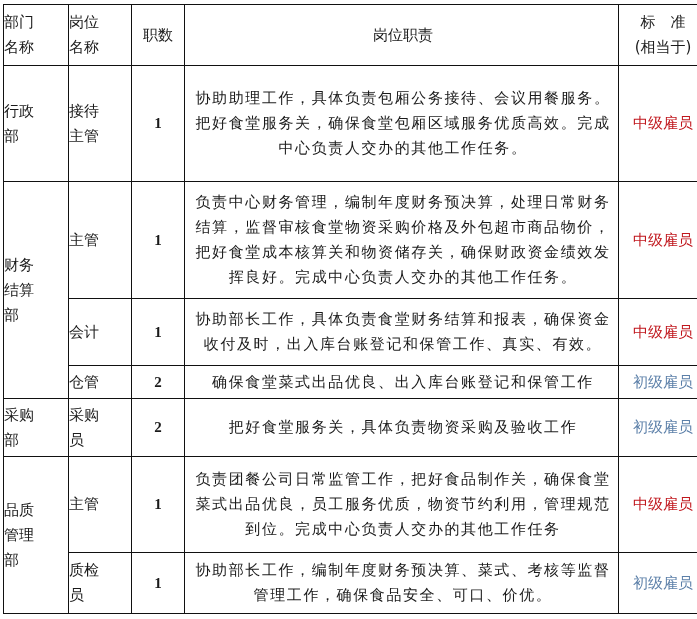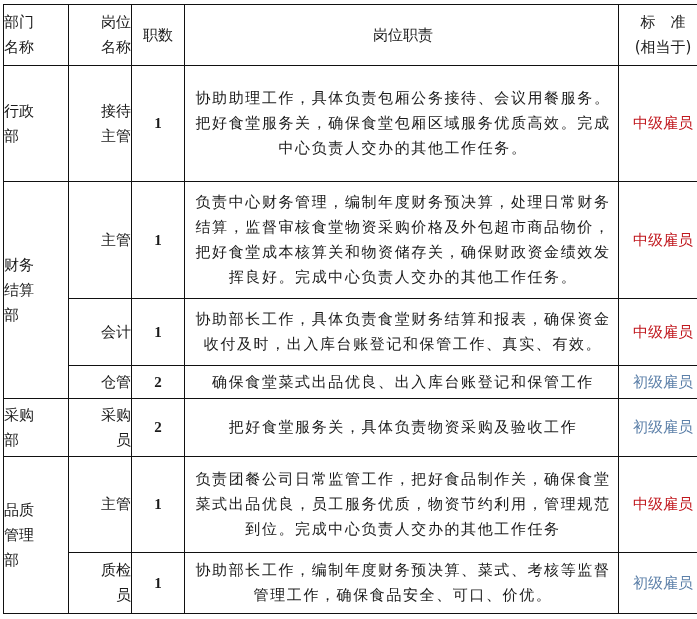--- a/index.html
+++ b/index.html
@@ -8,21 +8,21 @@
   table.jobs {
     position:absolute; left:3px; top:4px;
     border-collapse:collapse; table-layout:fixed;
     width:689px;
   }
   table.jobs td {
     border:1px solid #111; padding:0; vertical-align:middle;
     font-size:15px; line-height:25px;
   }
   .c-dept { width:64px; }
-  .c-pos { width:62px; text-align:right;margin-left:32px; }
+  .c-pos { width:62px; text-align:left;margin-left:32px; }
   .c-num { width:52px; text-align:center; font-family:"Liberation Serif", serif; font-weight:bold; font-size:15px; }
   .c-duty { width:418px; text-align:center; padding:0 6px 0 9px !important; letter-spacing:1.6px; }
   .c-std { width:88px; text-align:center; }
   .hdr td { height:60px; }
   .hdr .c-duty { text-align:center; letter-spacing:0; }
   .std-mid { color:#c0161c; }
   .std-jr { color:#5b7fa8; }
   .stack span { display:block; }
   .std-head { line-height:24px; }
 </style>

